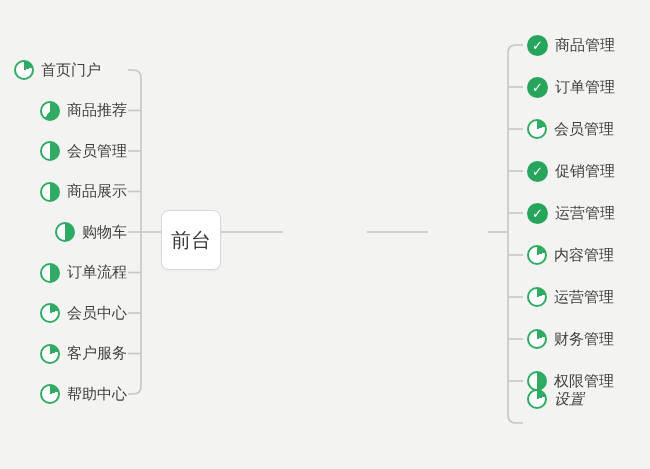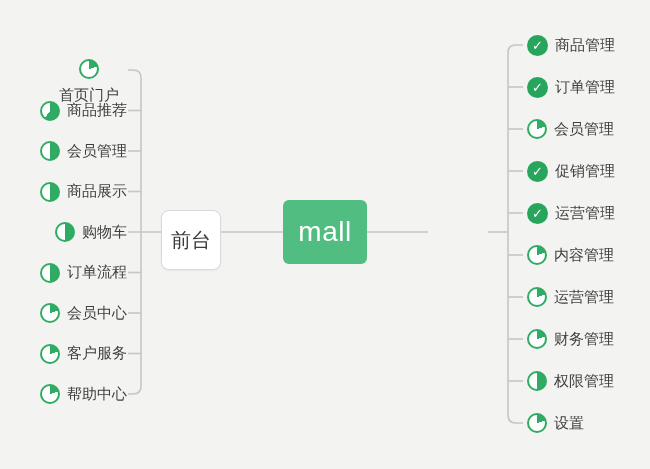--- a/index.html
+++ b/index.html
@@ -115,27 +115,26 @@
     <path d="M508 87 H523"></path>
     <path d="M508 129 H523"></path>
     <path d="M508 171 H523"></path>
     <path d="M508 213 H523"></path>
     <path d="M508 255 H523"></path>
     <path d="M508 297 H523"></path>
     <path d="M508 339 H523"></path>
     <path d="M508 381 H523"></path>
   </svg>
 
-  <div class="node root">mall</div>
 
   <div class="node branch front">前台</div>
 
 
   <div id="items-layer">
-      <div class="item" style="top: 59px; right: 531px; flex-direction: column;">
+      <div class="item" style="top: 59px; right: 549px;">
     <span class="icon pie" style="--p: 20;"></span>
     <span class="label">首页门户</span>
   </div>
       <div class="item" style="top: 99.5px; right: 523px;">
     <span class="icon pie" style="--p: 60;"></span>
     <span class="label">商品推荐</span>
   </div>
       <div class="item" style="top: 140px; right: 523px;">
     <span class="icon pie" style="--p: 50;"></span>
     <span class="label">会员管理</span>
@@ -193,18 +192,18 @@
     <span class="label">运营管理</span>
   </div>
       <div class="item" style="top: 328px; left: 527px;">
     <span class="icon pie" style="--p: 20;"></span>
     <span class="label">财务管理</span>
   </div>
       <div class="item" style="top: 370px; left: 527px;">
     <span class="icon pie" style="--p: 50;"></span>
     <span class="label">权限管理</span>
   </div>
-      <div class="item" style="top: 412px; left: 527px;">
+      <div class="item" style="top: 388px; left: 527px; font-style: italic;">
     <span class="icon pie" style="--p: 20;"></span>
     <span class="label">设置</span>
   </div>
     </div>
 </div>
 
 </body></html>

